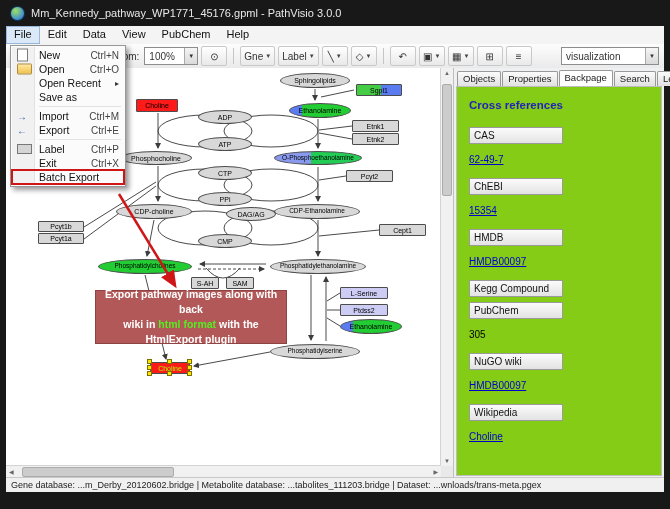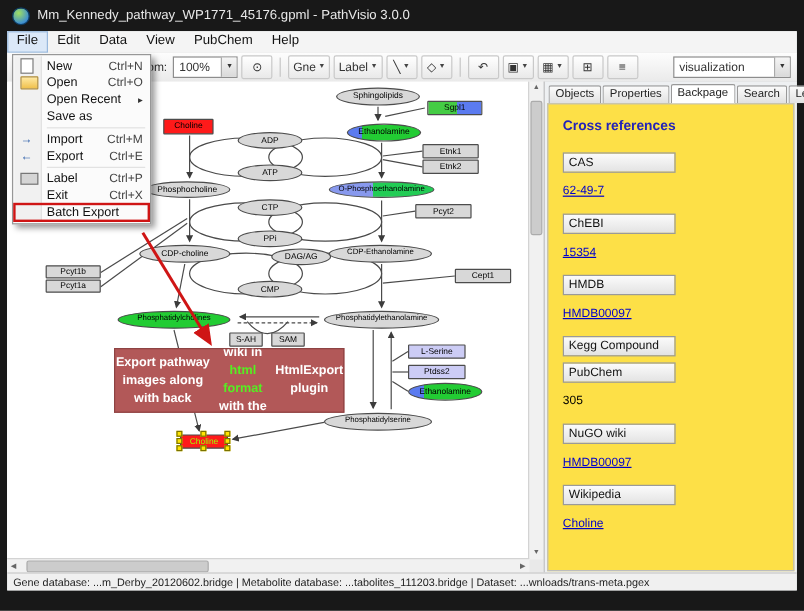--- a/index.html
+++ b/index.html
@@ -50,21 +50,21 @@
   .vthumb{position:absolute;left:1px;right:1px;top:16px;height:110px;background:#cccccc;border:1px solid #ababab;border-radius:2px;}
   .hthumb{position:absolute;top:1px;bottom:1px;left:16px;width:150px;background:#cccccc;border:1px solid #ababab;border-radius:2px;}
   .sarrow{position:absolute;font-size:6px;color:#666;line-height:1;}
   .scorner{position:absolute;right:0;bottom:0;width:12px;height:12px;background:#e9e9e9;}
 
   
   .sidebar{position:absolute;top:42px;left:447px;right:0;bottom:14px;background:#eef0f2;border-left:1px solid #bfbfbf;}
   .tabs{display:flex;height:16px;padding:2px 3px 0;align-items:flex-end;}
   .tab{font-size:9.5px;padding:1px 5px 2px;border:1px solid #999;border-bottom:none;background:linear-gradient(#fbfbfb,#e1e1e1);margin-right:1px;border-radius:2px 2px 0 0;color:#222;}
   .tab.active{background:#fff;padding-bottom:3px;position:relative;z-index:2;}
-  .side-content{position:absolute;left:2px;right:2px;top:18px;bottom:2px;background:#fde047;border:1px solid #bdbdbd;overflow:hidden;padding:8px 0 0 12px;}
+  .side-content{position:absolute;left:2px;right:2px;top:18px;bottom:2px;background:#84cc16;border:1px solid #bdbdbd;overflow:hidden;padding:8px 0 0 12px;}
   .xref-heading{color:#2323b8;font-weight:bold;font-size:11.5px;margin:4px 0 16px;}
   .ref-head{width:84px;background:linear-gradient(#fbfbfb,#e3e3e3);border:1px solid #9a9a9a;font-size:10px;padding:2px 4px;margin-bottom:5px;color:#111;}
   .ref-val{display:inline-block;font-size:10px;color:#0000cc;text-decoration:underline;margin-bottom:13px;}
   .ref-val.plain{color:#000;text-decoration:none;}
 
   
   .statusbar{position:absolute;left:0;right:0;bottom:0;height:14px;background:#f0f0f0;border-top:1px solid #c9c9c9;display:flex;align-items:center;padding:0 5px;font-size:9px;color:#222;white-space:nowrap;overflow:hidden;}
 
   
   .menu-panel{position:absolute;left:4px;top:19px;width:112px;background:#fbfbfb;border:1px solid #979797;box-shadow:3px 3px 5px rgba(0,0,0,.4);z-index:80;padding:2px 1px;}
@@ -82,21 +82,21 @@
   .ic-folder{width:13px;height:9px;background:linear-gradient(#ffe9a2,#f0c14d);border:1px solid #b08c36;border-radius:1px;}
   .ic-disk{width:10px;height:10px;background:#3c5a7e;border:1px solid #21364e;}
   .ic-printer{width:13px;height:8px;background:#d5d5d5;border:1px solid #777;}
   .ic-arrow-in::before{content:"→";color:#2558a8;font-size:10px;font-weight:bold;}
   .ic-arrow-out::before{content:"←";color:#2558a8;font-size:10px;font-weight:bold;}
 
   
   .ann-svg{position:absolute;left:0;top:0;width:658px;height:466px;z-index:90;pointer-events:none;}
   .ann-svg path.arrow{stroke:var(--ann-red,#cf1515);stroke-width:2.5;fill:none;}
   .ann-svg .ah{fill:var(--ann-red,#cf1515);}
-  .callout{position:absolute;left:89px;top:264px;width:190px;height:52px;z-index:70;background:#b25858;border:1px solid #8e4343;display:flex;flex-direction:row;align-items:center;justify-content:center;color:#fff;font-weight:bold;font-size:10.5px;line-height:15px;text-align:center;}
+  .callout{position:absolute;left:89px;top:264px;width:190px;height:52px;z-index:70;background:#b25858;border:1px solid #8e4343;display:flex;flex-direction:column;align-items:center;justify-content:center;color:#fff;font-weight:bold;font-size:10.5px;line-height:15px;text-align:center;}
 </style>
 </head>
 <body>
 
 <div class="titlebar">
   <span class="app-icon"></span>
   <span>Mm_Kennedy_pathway_WP1771_45176.gpml - PathVisio 3.0.0</span>
 </div>
 
 <div class="client">

